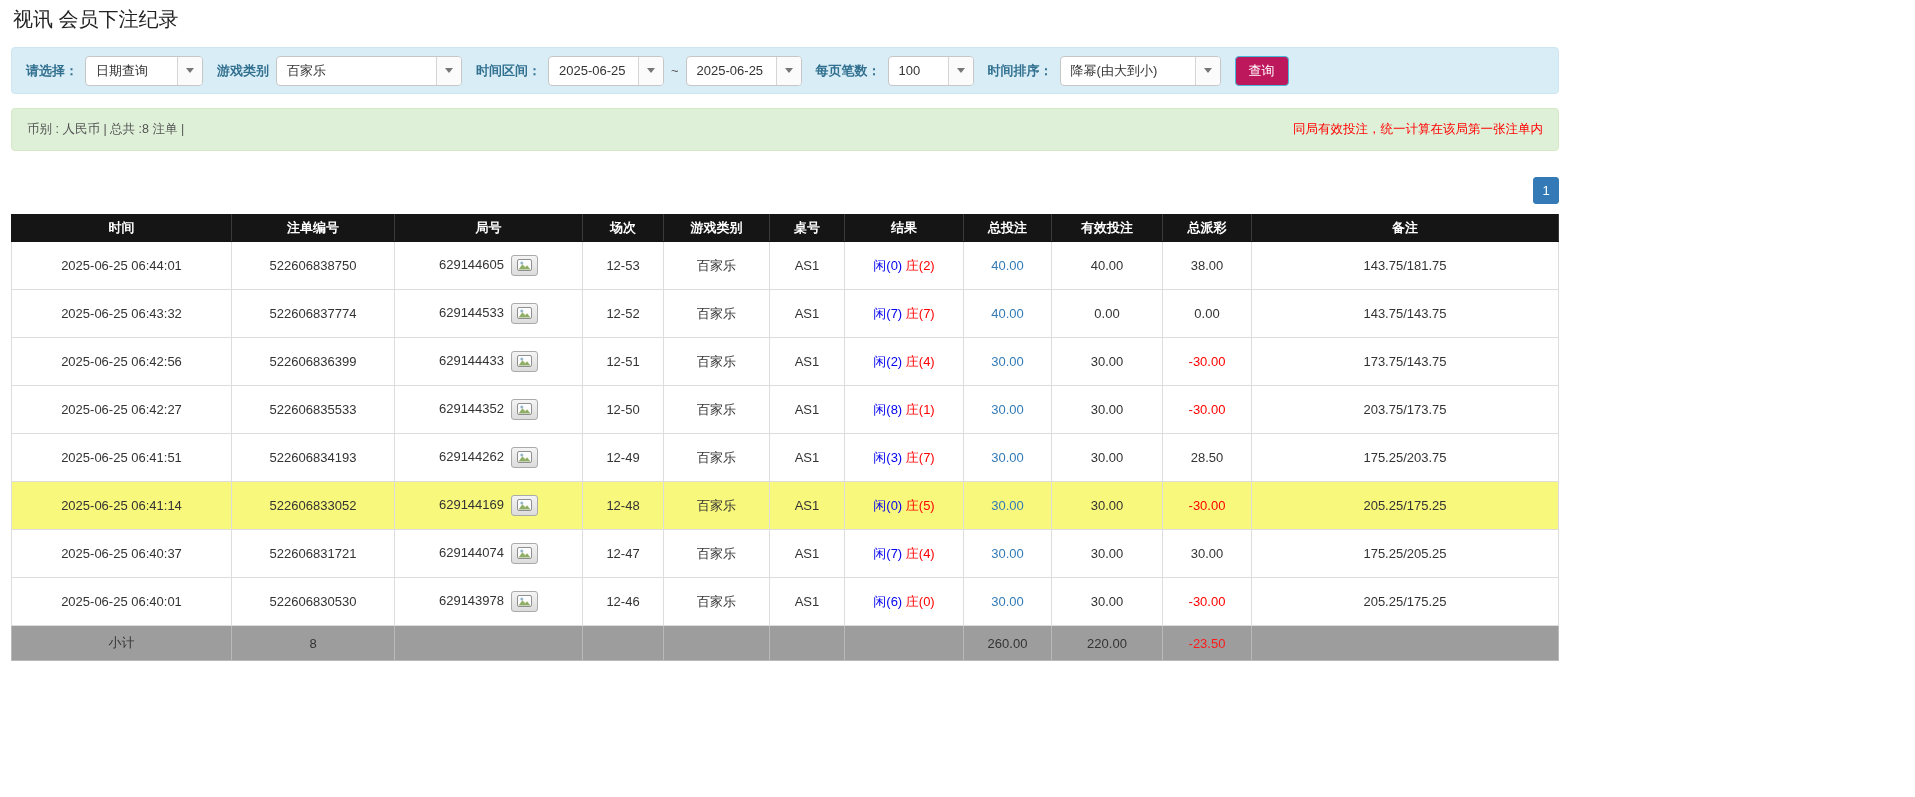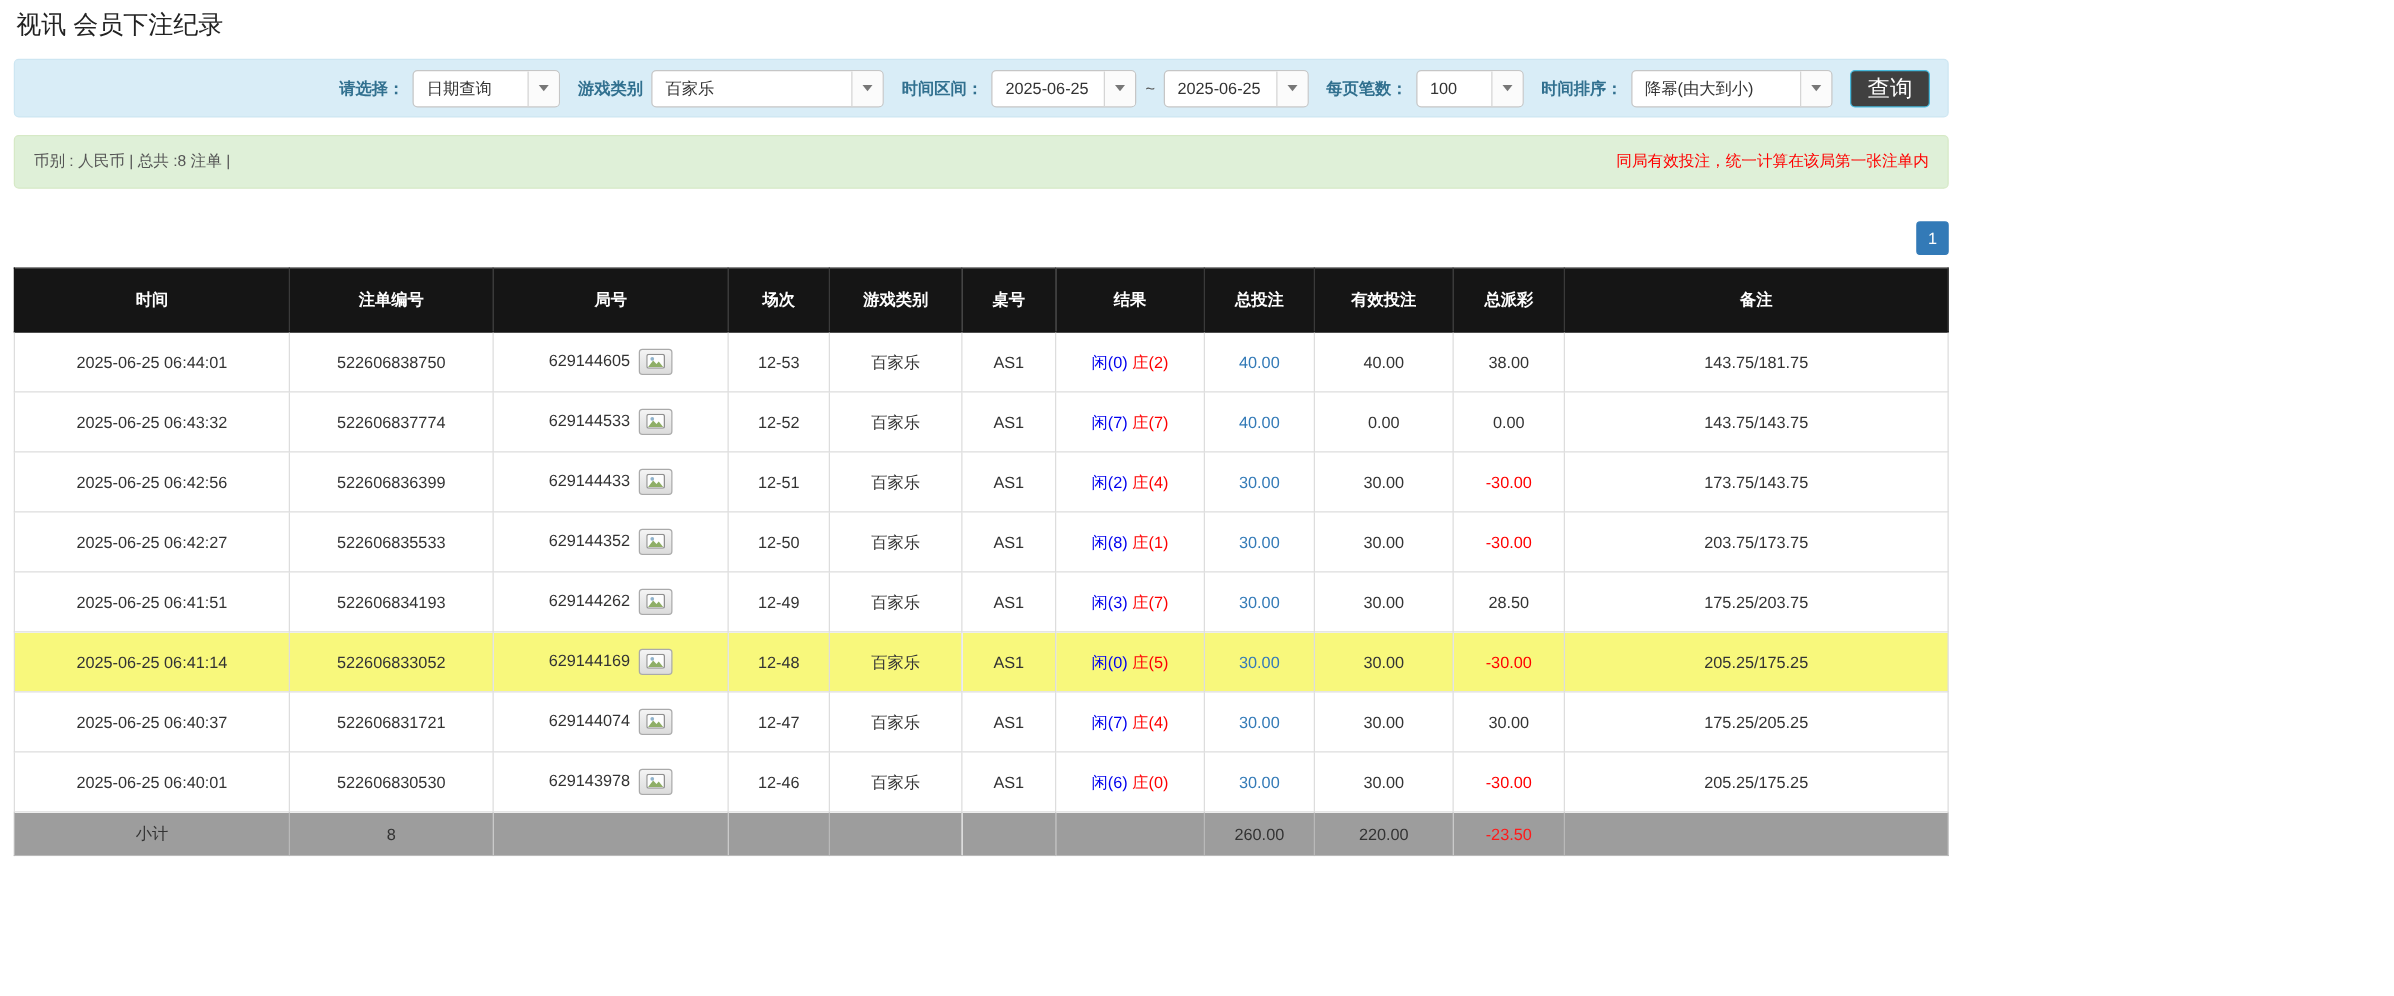--- a/index.html
+++ b/index.html
@@ -21,21 +21,20 @@
   
   .filter-bar {
     background: #d9edf7;
     border: 1px solid #cde6f2;
     border-radius: 4px;
     padding: 8px 14px;
     display: flex;
     align-items: center;
     gap: 14px;
     height: 47px;
-    justify-content: flex-end;
   }
   .filter-group { display: flex; align-items: center; gap: 7px; }
   .filter-label {
     font-weight: bold;
     color: #31708f;
     white-space: nowrap;
     font-size: 13px;
   }
   .combo {
     display: inline-flex;
@@ -71,27 +70,27 @@
     border-right: 4px solid transparent;
     border-top: 5px solid #777;
   }
   .w-select { width: 118px; }
   .w-game   { width: 186px; }
   .w-date   { width: 116px; }
   .w-per    { width: 86px; }
   .w-sort   { width: 161px; gap: 20px; }
   .range-sep { color: #555; }
   .search-btn {
-    background: #404040;
+    background: #be185d;
     border: 1px solid #46b8da;
     color: #fff;
     height: 30px;
     padding: 0 13px;
     border-radius: 4px;
-    font-size: 18px;
+    font-size: 13px;
     cursor: pointer;
     font-family: inherit;
   }
 
   
   .summary-bar {
     margin-top: 14px;
     background: #dff0d8;
     border: 1px solid #d6e9c6;
     border-radius: 4px;
@@ -130,21 +129,21 @@
     width: 100%;
     border-collapse: collapse;
     table-layout: fixed;
     margin-top: 10px;
     font-size: 13px;
   }
   .records-table th {
     background: #151515;
     color: #fff;
     font-weight: bold;
-    padding: 16px 4px;
+    padding: 4px 4px;
     border: 1px solid #151515;
     border-right: 1px solid #3a3a3a;
     text-align: center;
     font-size: 13px;
   }
   .records-table td {
     border: 1px solid #ddd;
     text-align: center;
     padding: 13px 6px;
     background: #fff;

